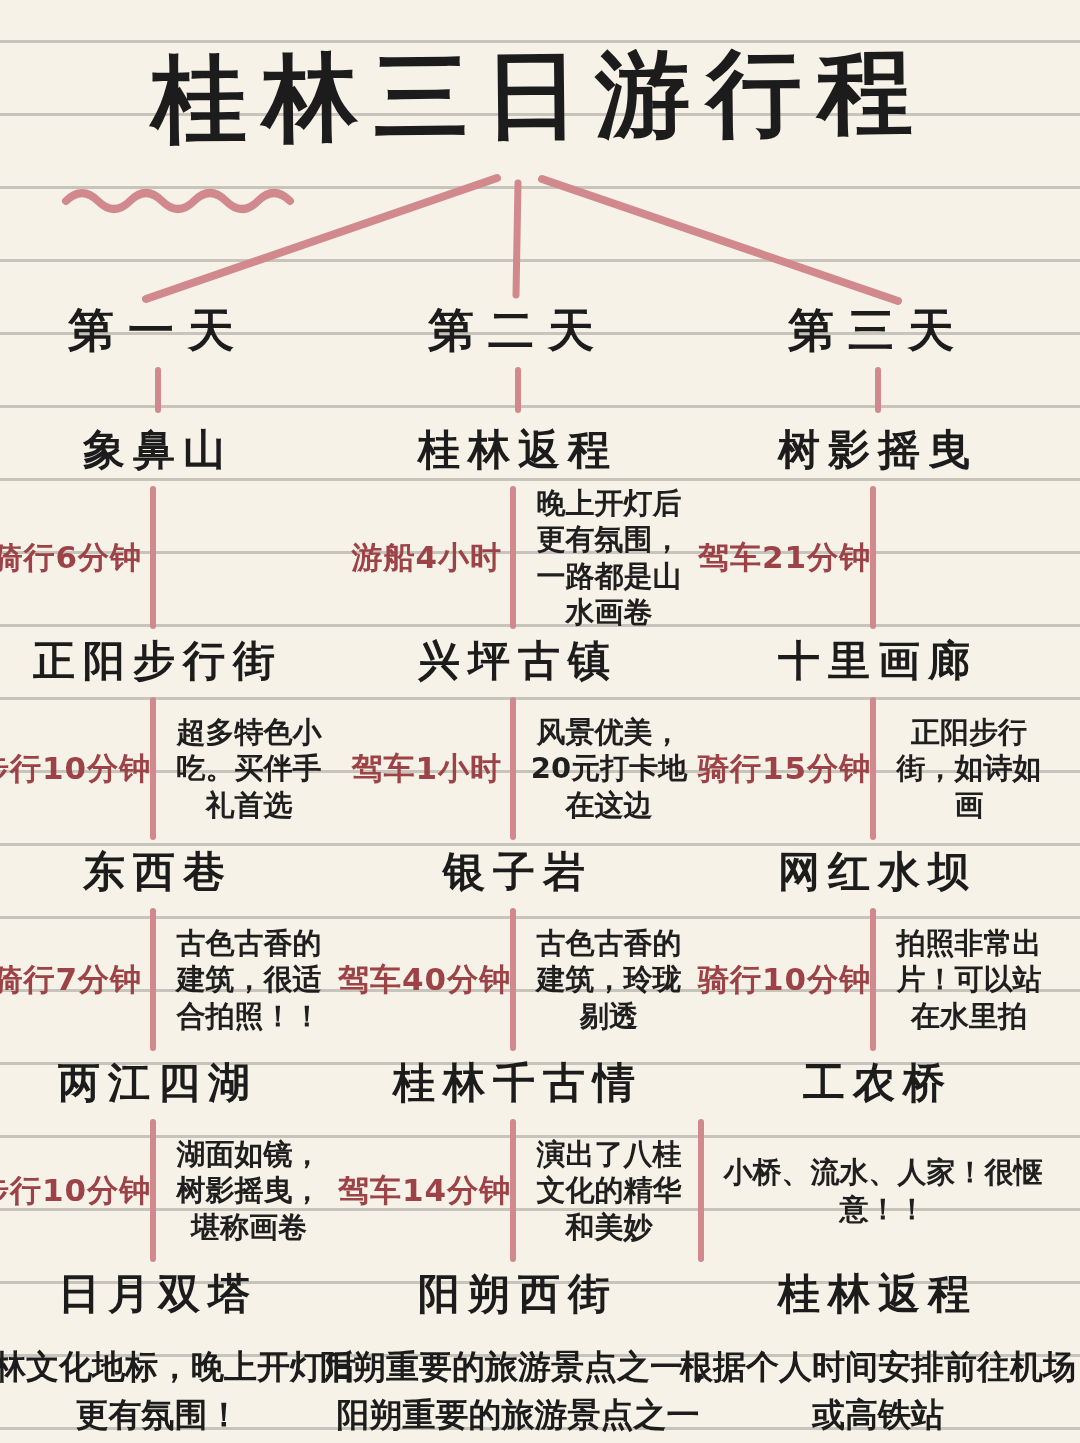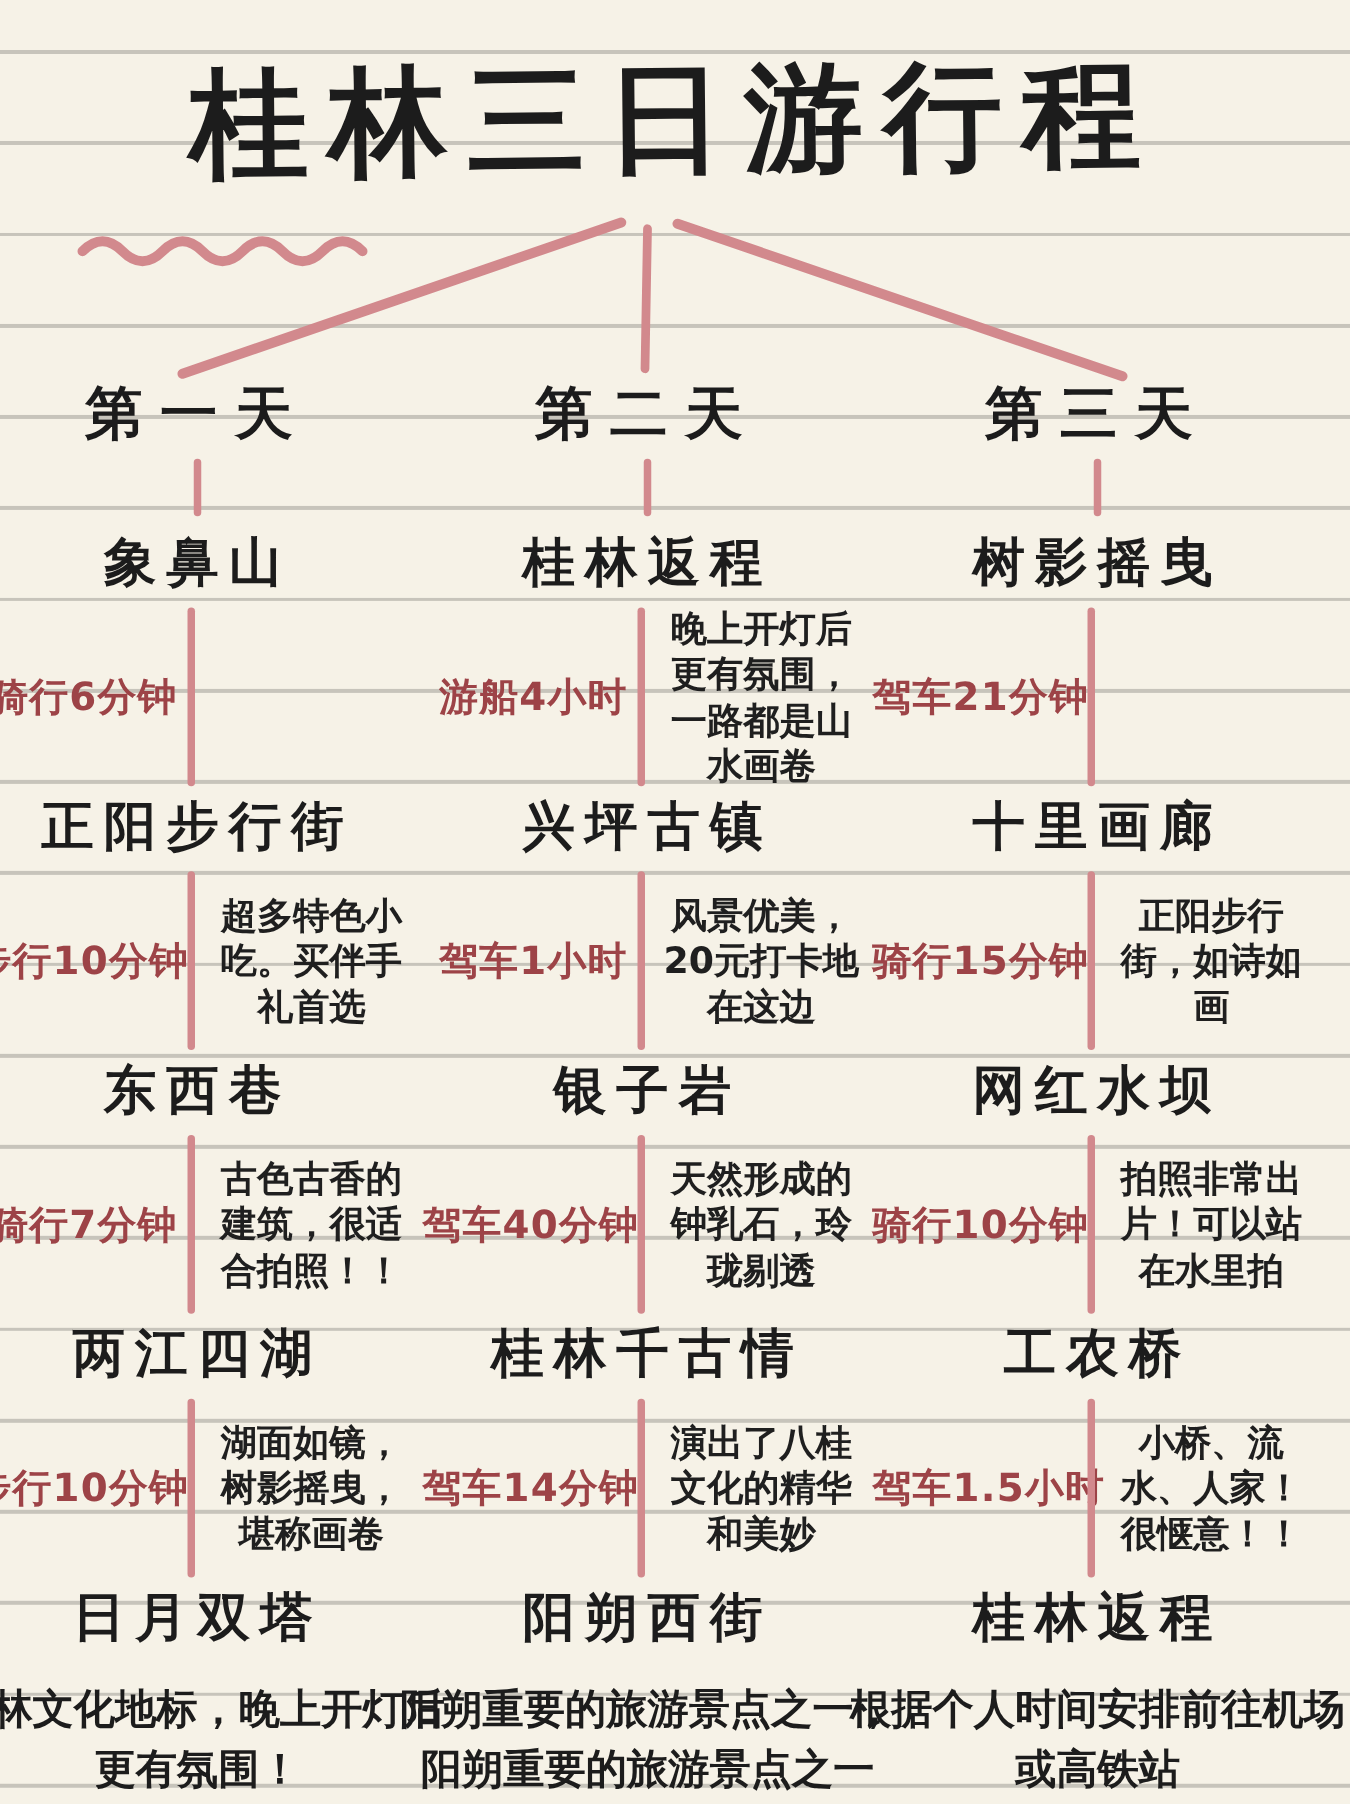--- a/index.html
+++ b/index.html
@@ -159,21 +159,21 @@
       <span class="vline"></span>
       <span class="desc">风景优美，20元打卡地在这边</span>
     </div>
   </div>
 
   <div class="stop">
     <div class="stop-name">银子岩</div>
     <div class="detail">
       <span class="time">驾车40分钟</span>
       <span class="vline"></span>
-      <span class="desc">天然形成的钟乳石，玲珑剔透</span>
+      <span class="desc">古色古香的建筑，玲珑剔透</span>
     </div>
   </div>
 
   <div class="stop">
     <div class="stop-name">桂林千古情</div>
     <div class="detail">
       <span class="time">驾车14分钟</span>
       <span class="vline"></span>
       <span class="desc">演出了八桂文化的精华和美妙</span>
     </div>
@@ -214,21 +214,20 @@
     <div class="detail">
       <span class="time">骑行10分钟</span>
       <span class="vline"></span>
       <span class="desc">拍照非常出片！可以站在水里拍</span>
     </div>
   </div>
 
   <div class="stop">
     <div class="stop-name">工农桥</div>
     <div class="detail">
-      <span class="time">驾车1.5小时</span>
       <span class="vline"></span>
       <span class="desc">小桥、流水、人家！很惬意！！</span>
     </div>
   </div>
 
   <div class="stop">
     <div class="stop-name">桂林返程</div>
     <div class="final-note">根据个人时间安排前往机场或高铁站</div>
   </div>
 </div>

